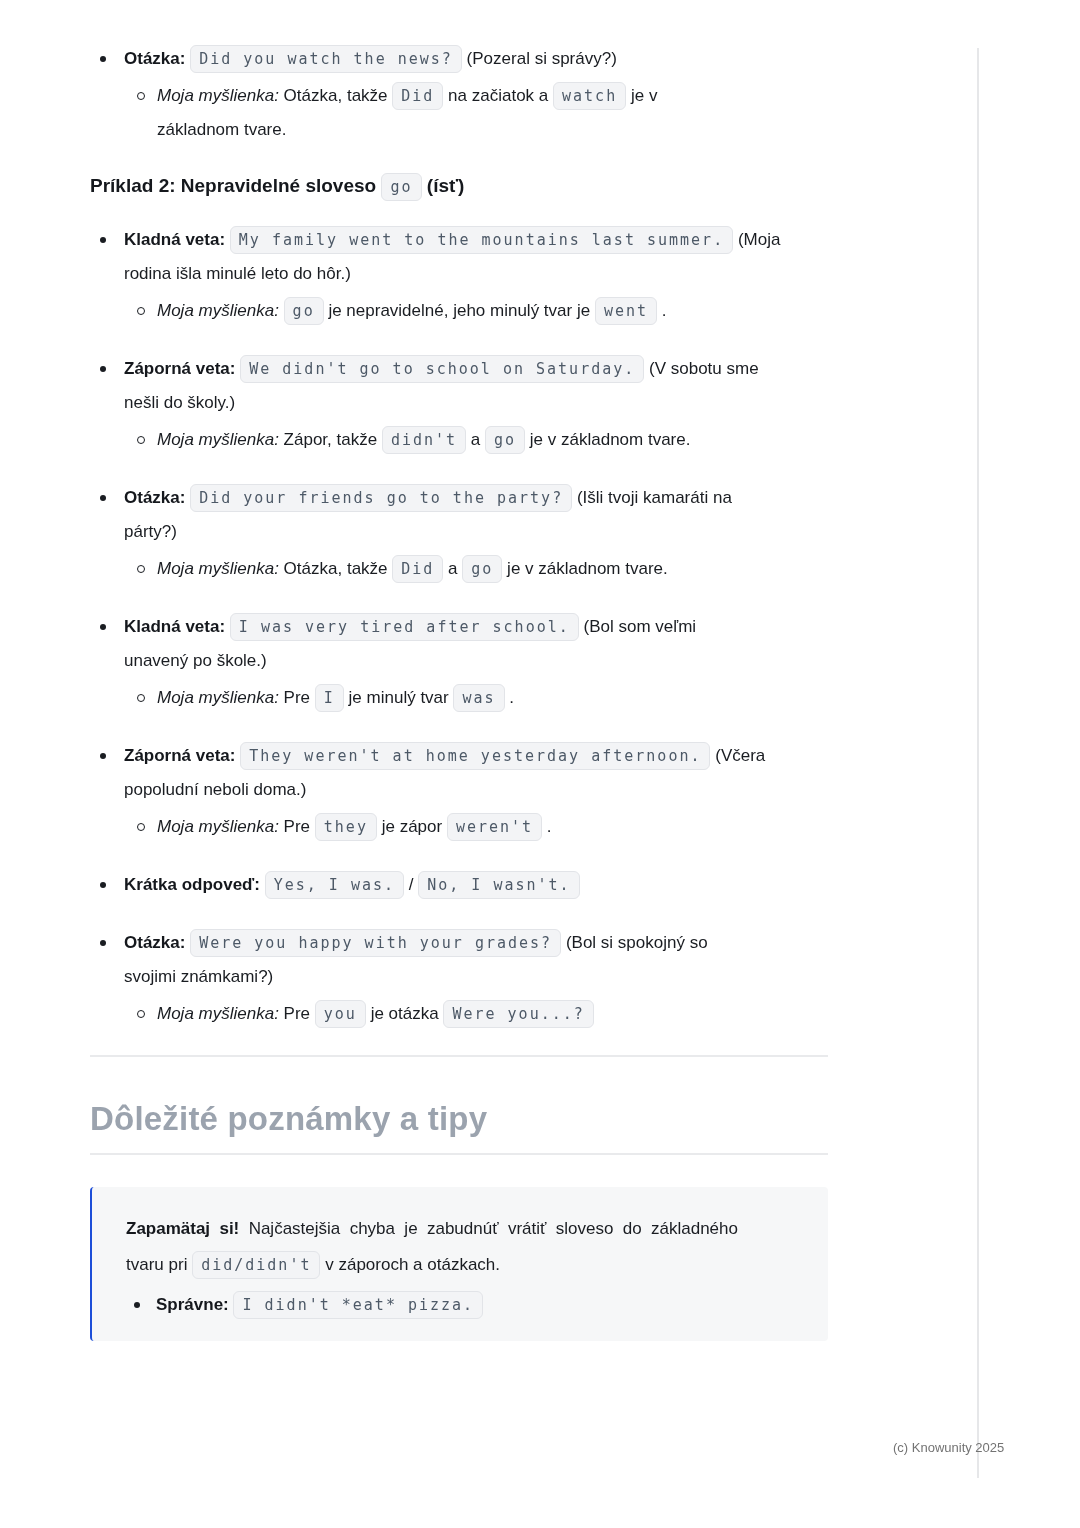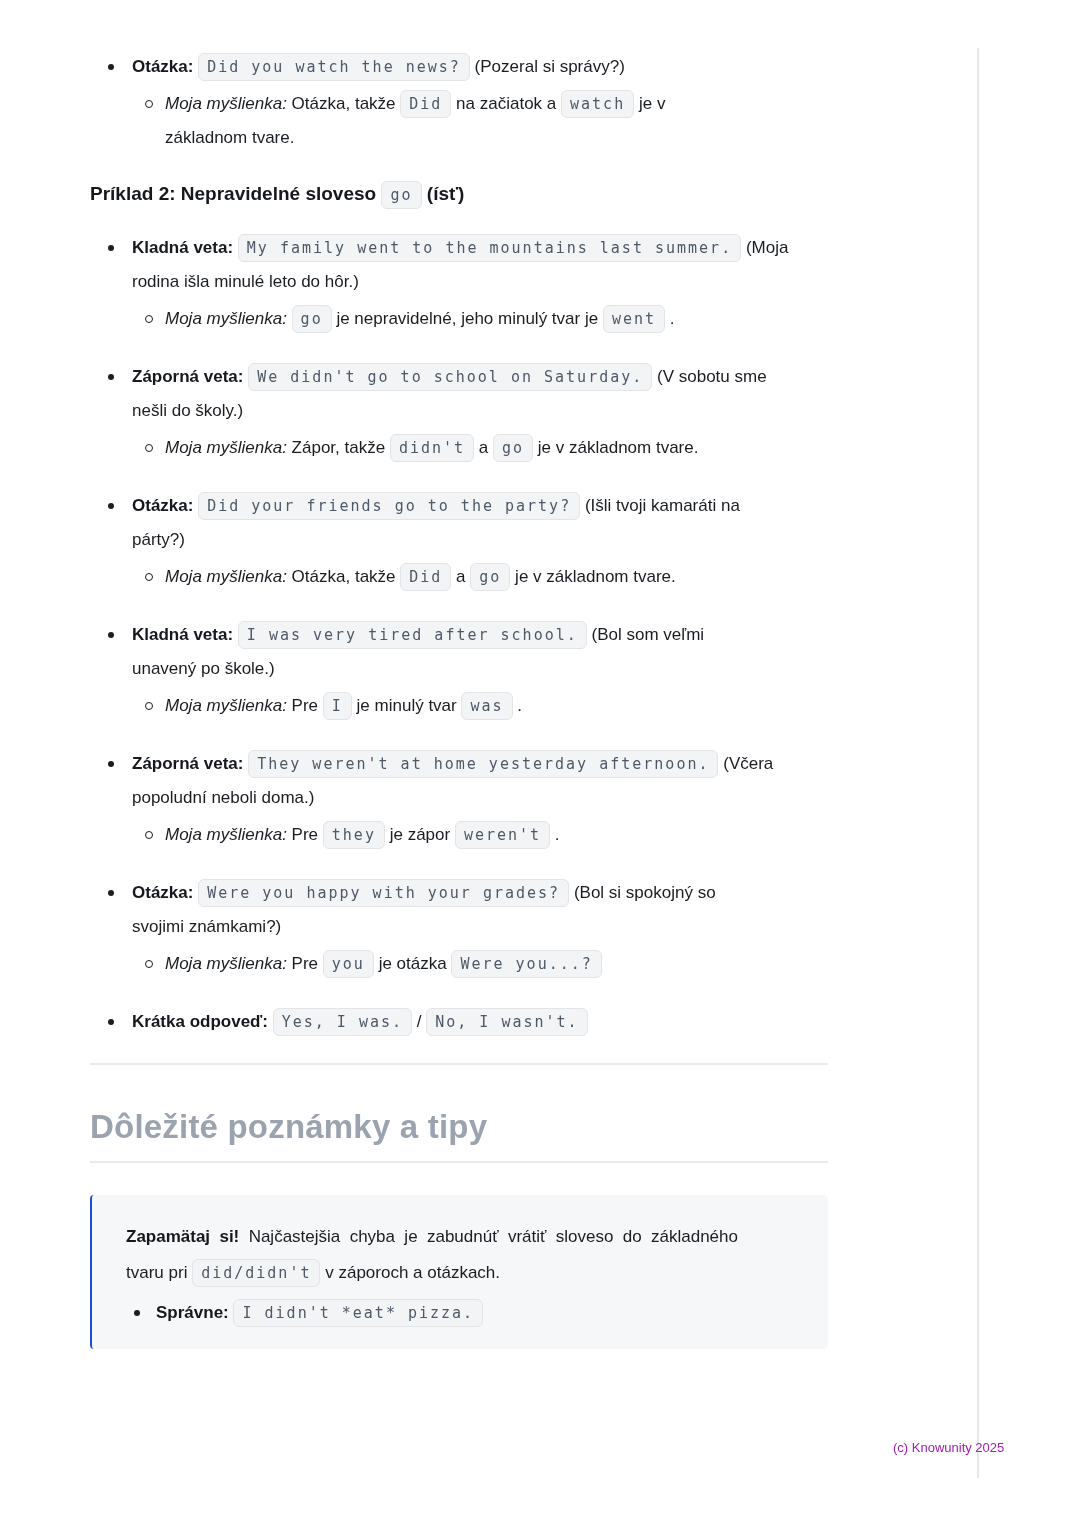--- a/index.html
+++ b/index.html
@@ -19,21 +19,21 @@
   .content {
     position: absolute;
     left: 90px;
     top: 42px;
     width: 738px;
     font-size: 17px;
     line-height: 34px;
   }
 
   
-  ul.toplist { list-style: none; margin: 8px; padding: 0; }
+  ul.toplist { list-style: none; margin: 0; padding: 0; }
   ul.toplist > li { position: relative; padding-left: 34px; margin-bottom: 24px; }
   ul.toplist > li::before {
     content: "";
     position: absolute;
     left: 10px; top: 14px;
     width: 6px; height: 6px;
     border-radius: 50%;
     background: #1a1d22;
   }
 
@@ -120,21 +120,21 @@
     top: 48px;
     width: 2px;
     height: 1430px;
     background: #e6e7e9;
   }
   .watermark {
     position: absolute;
     left: 893px;
     top: 1440px;
     font-size: 13px;
-    color: #a21caf;
+    color: #737373;
     white-space: nowrap;
   }
 </style>
 </head>
 <body>
 
 <div class="page">
   <div class="content">
 
     <ul class="toplist">
@@ -240,39 +240,39 @@
             <em>Moja myšlienka:</em>
             <span>Pre</span>
             <code class="chip">they</code>
             <span>je zápor</span>
             <code class="chip">weren't</code>
             <span>.</span>
           </li>
         </ul>
       </li>
       <li>
+        <strong>Krátka odpoveď:</strong>
+        <code class="chip">Yes, I was.</code>
+        <span>/</span>
+        <code class="chip">No, I wasn't.</code>
+      </li>
+      <li>
         <strong>Otázka:</strong>
         <code class="chip">Were you happy with your grades?</code>
         <span>(Bol si spokojný so</span><br>
         <span>svojimi známkami?)</span>
         <ul class="sublist">
           <li>
             <em>Moja myšlienka:</em>
             <span>Pre</span>
             <code class="chip">you</code>
             <span>je otázka</span>
             <code class="chip">Were you...?</code>
           </li>
         </ul>
-      </li>
-      <li>
-        <strong>Krátka odpoveď:</strong>
-        <code class="chip">Yes, I was.</code>
-        <span>/</span>
-        <code class="chip">No, I wasn't.</code>
       </li>
     </ul>
 
     <hr class="rule">
 
     <h1 class="notes-heading">Dôležité poznámky a tipy</h1>
 
     <div class="callout">
       <p class="callout-text">
         <strong>Zapamätaj si!</strong>

